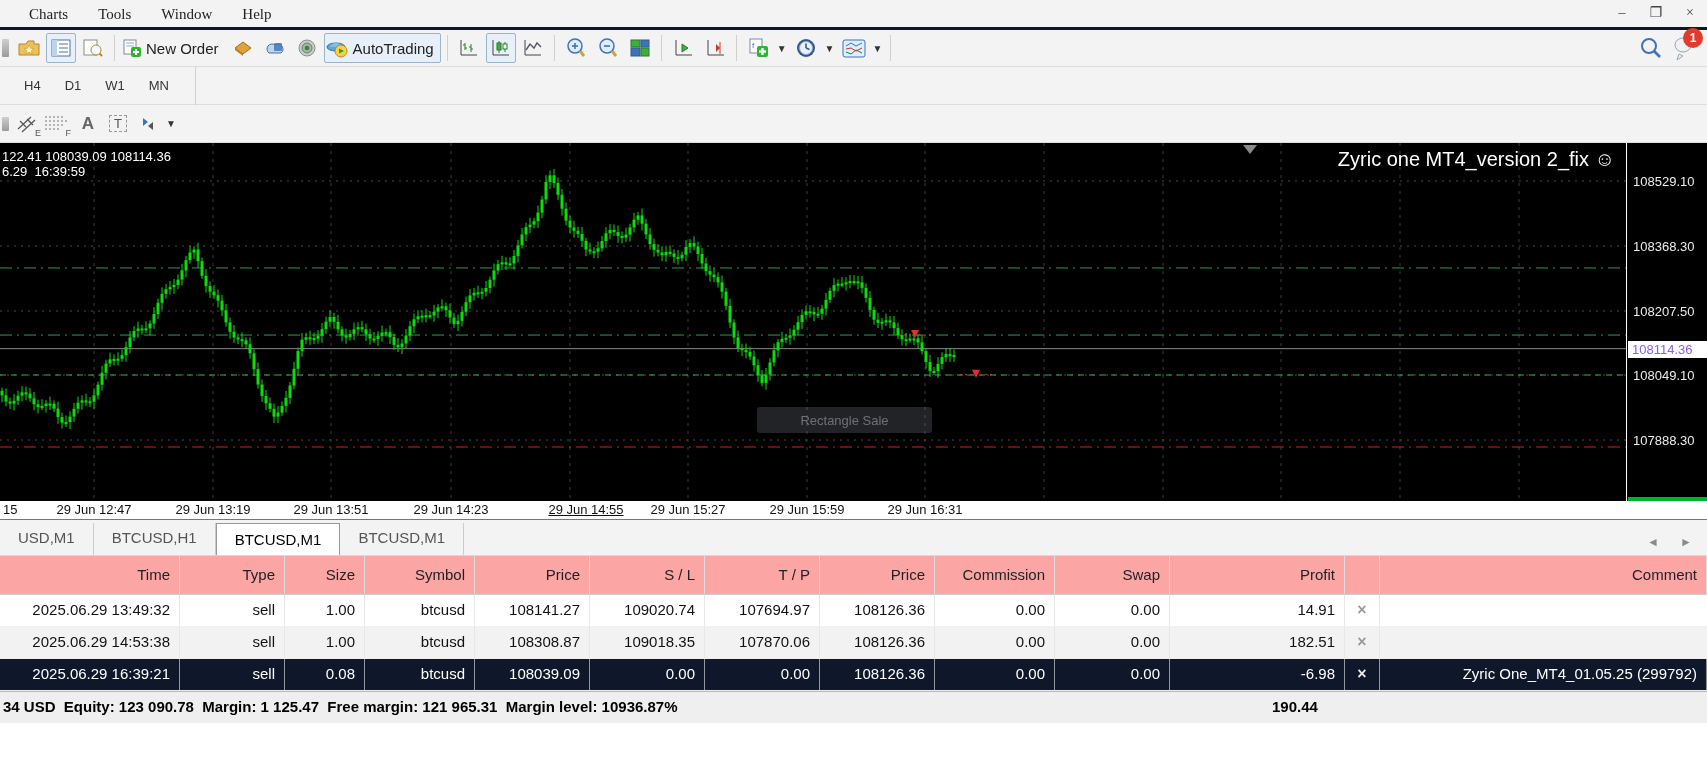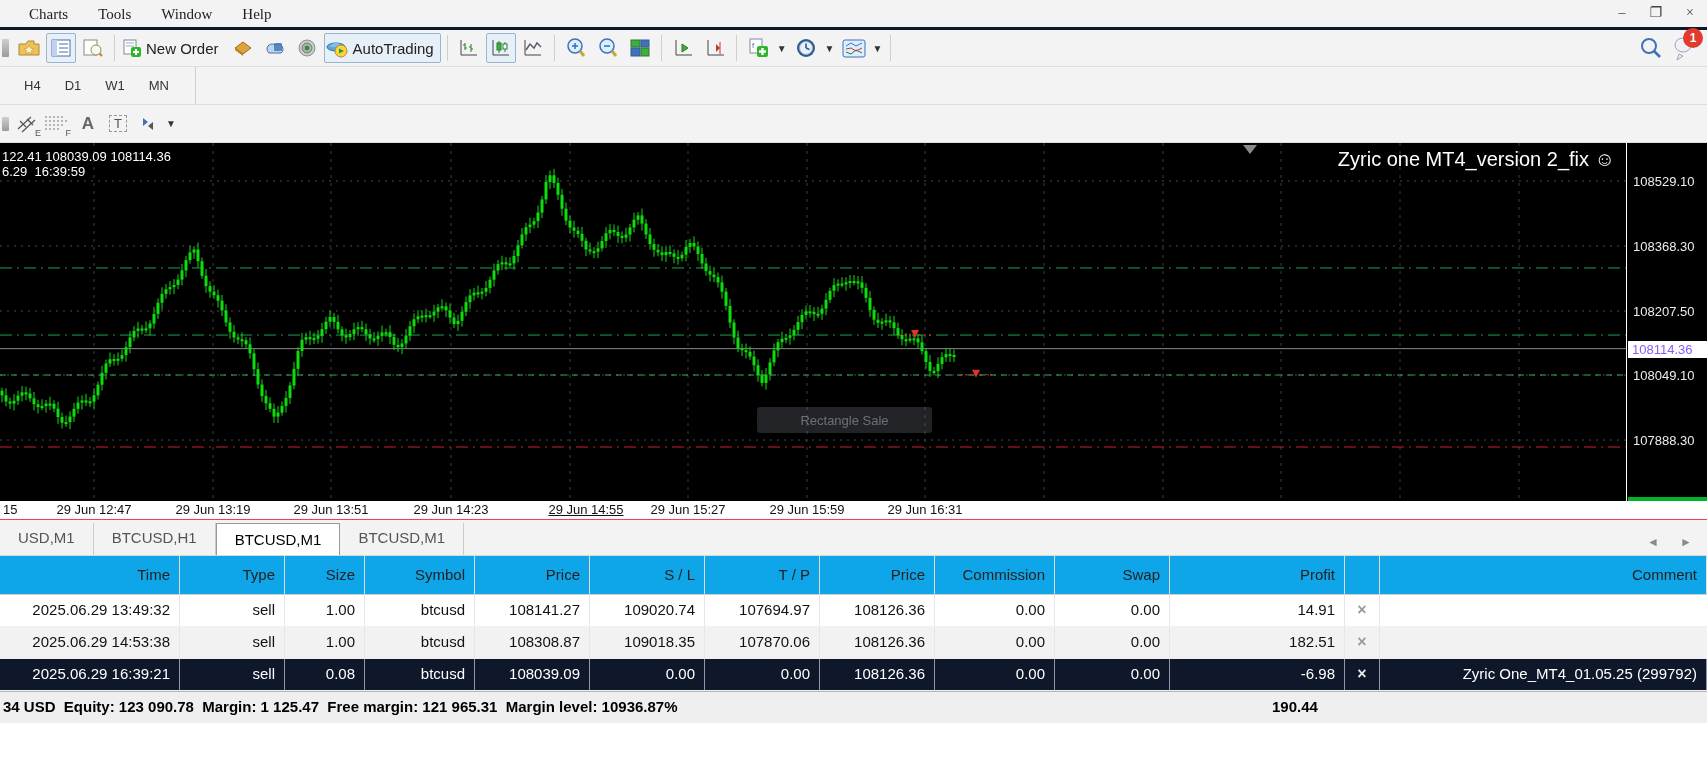--- a/index.html
+++ b/index.html
@@ -45,21 +45,21 @@
   .time-lbl.edge{transform:none;}
   
   #tabbar{height:35px;background:#f3f3f3;display:flex;align-items:flex-end;position:relative;border-bottom:1px solid #d8d8d8;}
   .tab{font-size:15px;color:#555;padding:6px 18px 7px 18px;border-right:1px solid #ccc;}
   .tab.active{background:#fff;color:#000;border:1px solid #999;border-bottom:none;padding-top:7px;}
   #tab-scroll{position:absolute;right:6px;bottom:6px;color:#8a8a8a;font-size:12px;}
   #tab-scroll span{padding:0 9px;}
   
   #trade-table{font-size:15px;color:#111;}
   .trow{display:grid;grid-template-columns:180px 105px 80px 110px 115px 115px 115px 115px 120px 115px 175px 35px 1fr;align-items:center;}
-  .trow.header{height:38px;color:#222;border-bottom:1px solid #cfcfcf;background:#0ea5e9;}
+  .trow.header{height:38px;color:#222;border-bottom:1px solid #cfcfcf;background:#fca5a5;}
   .trow.r{height:31px;border-bottom:1px solid #f0f0f0;background:#fff;}
   .trow.r.alt{background:#f2f2f2;}
   .trow.r.selected{background:#0f172a;color:#fff;}
   .cell{text-align:right;padding-right:9px;border-right:1px solid #e7e7e7;line-height:30px;height:100%;box-sizing:border-box;overflow:hidden;white-space:nowrap;}
   .trow.header .cell{border-right:1px solid #dcdcdc;line-height:37px;}
   .trow.selected .cell{border-right:1px solid rgba(255,255,255,.55);}
   .cell.comment{border-right:none;}
   .close-x{text-align:center;color:#9a9a9a;font-weight:bold;font-size:16px;border-right:1px solid #e7e7e7;line-height:30px;height:100%;box-sizing:border-box;}
   .trow.selected .close-x{color:#eaeaea;border-right:1px solid rgba(255,255,255,.55);}
   

